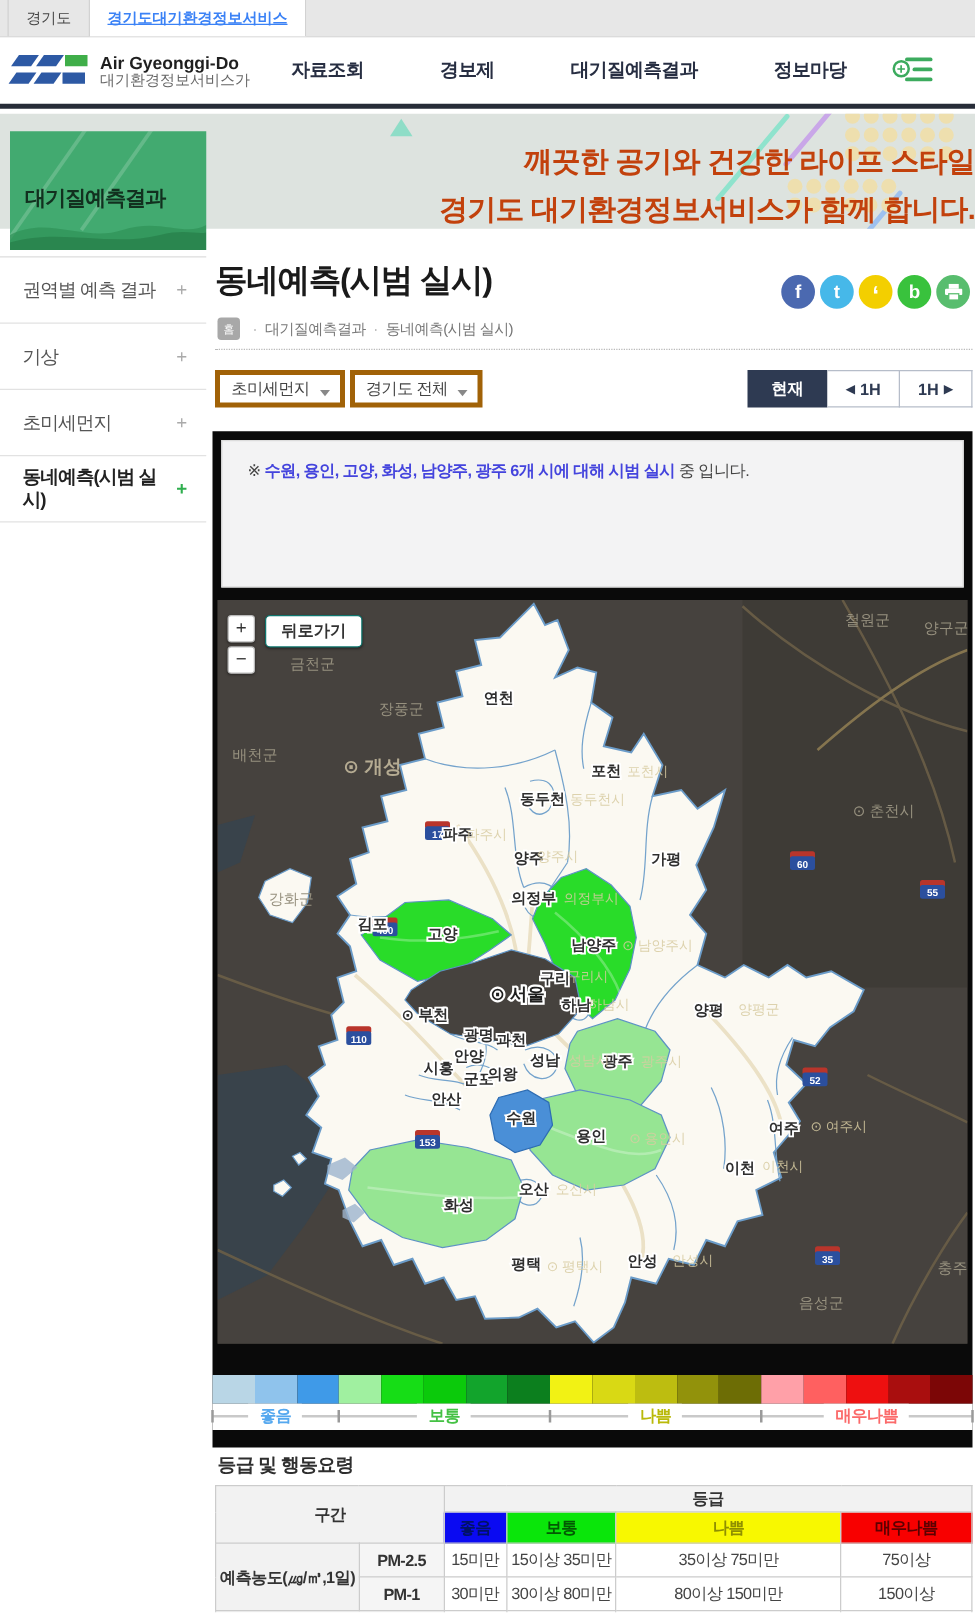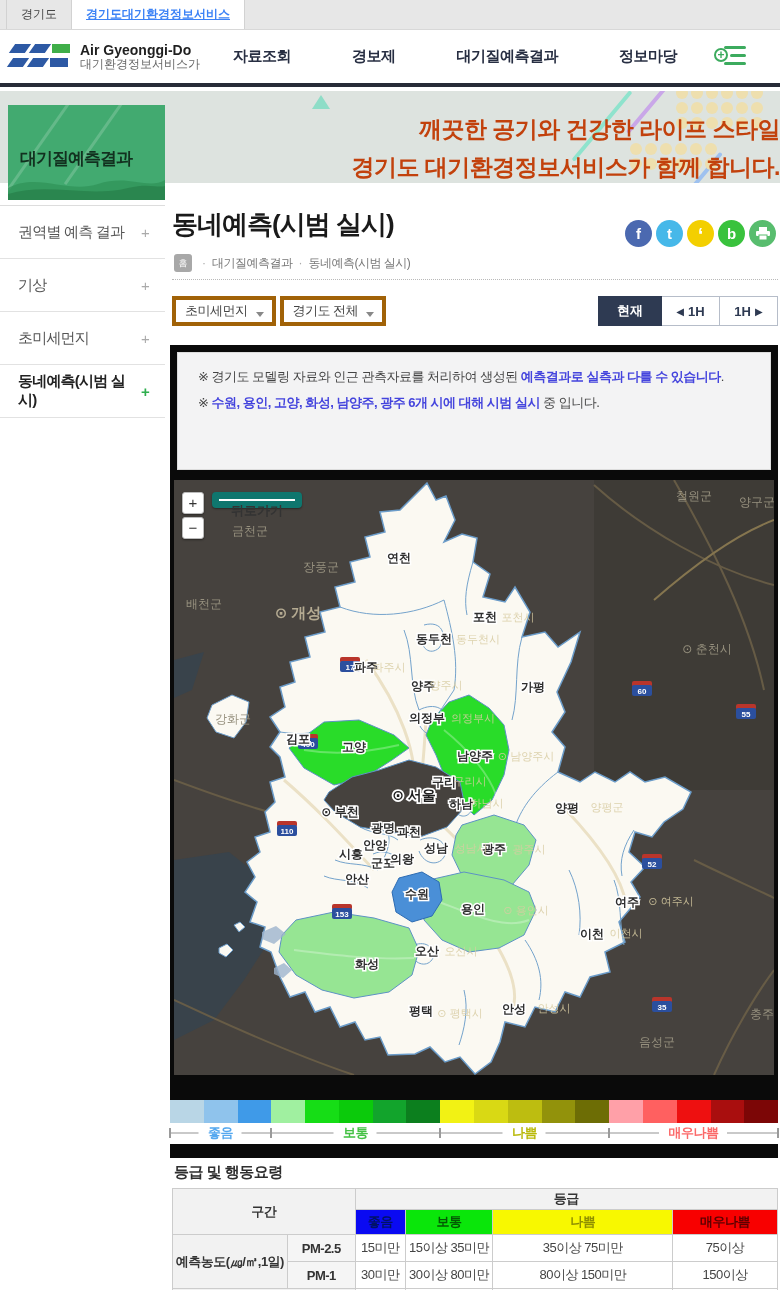--- a/index.html
+++ b/index.html
@@ -102,21 +102,21 @@
 
   .mapwrap { position:absolute; left:4px; top:135px; width:600px; height:595px; background:#46423e; overflow:hidden; }
   .mapwrap svg text { font-family:"Liberation Sans","DejaVu Sans",sans-serif; }
   text.ml-white { font-size:12px; font-weight:bold; fill:#2e2e2e; paint-order:stroke; stroke:#ffffff; stroke-width:3px; text-anchor:middle; }
   text.ml-whitebig { font-size:14px; font-weight:bold; fill:#1e1e1e; paint-order:stroke; stroke:#ffffff; stroke-width:3.5px; text-anchor:middle; }
   text.ml-ghost { font-size:11px; fill:#d8cca2; opacity:.85; text-anchor:middle; }
   text.ml-dark { font-size:12px; fill:#97917f; text-anchor:middle; }
   text.ml-darkbig { font-size:15px; font-weight:bold; fill:#b5ab92; text-anchor:middle; }
   .map-ctrl { position:absolute; left:8px; top:12px; width:22px; height:22px; background:#fff; border:1px solid #bbb; border-radius:3px; font-size:15px; color:#333; text-align:center; line-height:20px; cursor:pointer; box-shadow:0 1px 2px rgba(0,0,0,.4); }
   .map-ctrl.minus { top:37px; }
-  .btn-back { position:absolute; left:38px; top:12px; height:16px; background:#fff; border:7px solid #0f766e; border-radius:4px; padding:0 12px; font-size:13px; font-weight:bold; color:#333; line-height:24px; cursor:pointer; box-shadow:0 1px 2px rgba(0,0,0,.4); }
+  .btn-back { position:absolute; left:38px; top:12px; height:26px; background:#fff; border:1px solid #0f766e; border-radius:4px; padding:0 12px; font-size:13px; font-weight:bold; color:#333; line-height:24px; cursor:pointer; box-shadow:0 1px 2px rgba(0,0,0,.4); }
 
   
   .legendbar { position:absolute; left:0px; top:755px; width:608px; height:23px; display:flex; }
   .legendbar i { flex:1; }
   .legendlabels { position:absolute; left:0px; top:778px; width:608px; height:21px; background:#fff; }
   .legendlabels .line { position:absolute; left:0; right:0; top:9px; border-top:2px solid #c9c9c9; }
   .legendlabels .tick { position:absolute; top:5px; width:2px; height:10px; background:#9a9a9a; }
   .legendlabels .chip { position:absolute; top:0px; transform:translateX(-50%); background:#fff; padding:1px 9px; font-size:13px; font-weight:bold; letter-spacing:-0.5px; }
 
   
@@ -282,21 +282,20 @@
         <div class="btn-step">
           <span>1H</span>
           <span class="arr">▶</span>
         </div>
       </div>
     </div>
 
     <div class="panel">
 
       <div class="notice">
-        <div class="n-line"><span>※ 경기도 모델링 자료와 인근 관측자료를 처리하여 생성된 </span><span class="em">예측결과로 실측과 다를 수 있습니다</span><span>.</span></div>
         <div class="n-line"><span>※ </span><span class="em">수원, 용인, 고양, 화성, 남양주, 광주 6개 시에 대해 시범 실시</span><span> 중 입니다.</span></div>
       </div>
 
       <div class="mapwrap">
         <svg width="600" height="595" viewBox="0 0 600 595">
 
           <rect x="0" y="0" width="600" height="595" fill="#46423e"></rect>
           <rect x="420" y="0" width="180" height="310" fill="#3a3733" opacity="0.65"></rect>
 
           <path d="M0,380 L55,372 L90,400 L80,430 L96,460 L70,500 L40,540 L0,560 Z" fill="#39434b"></path>

